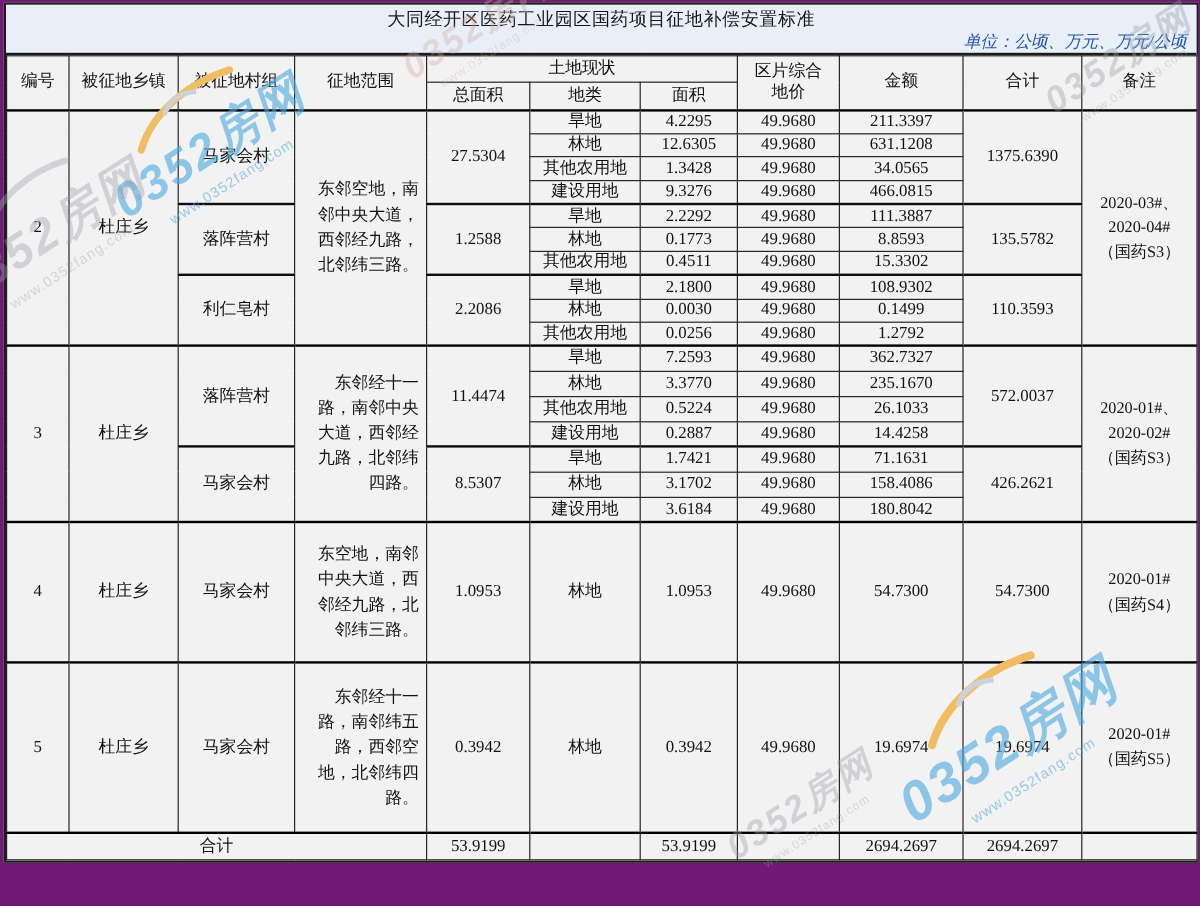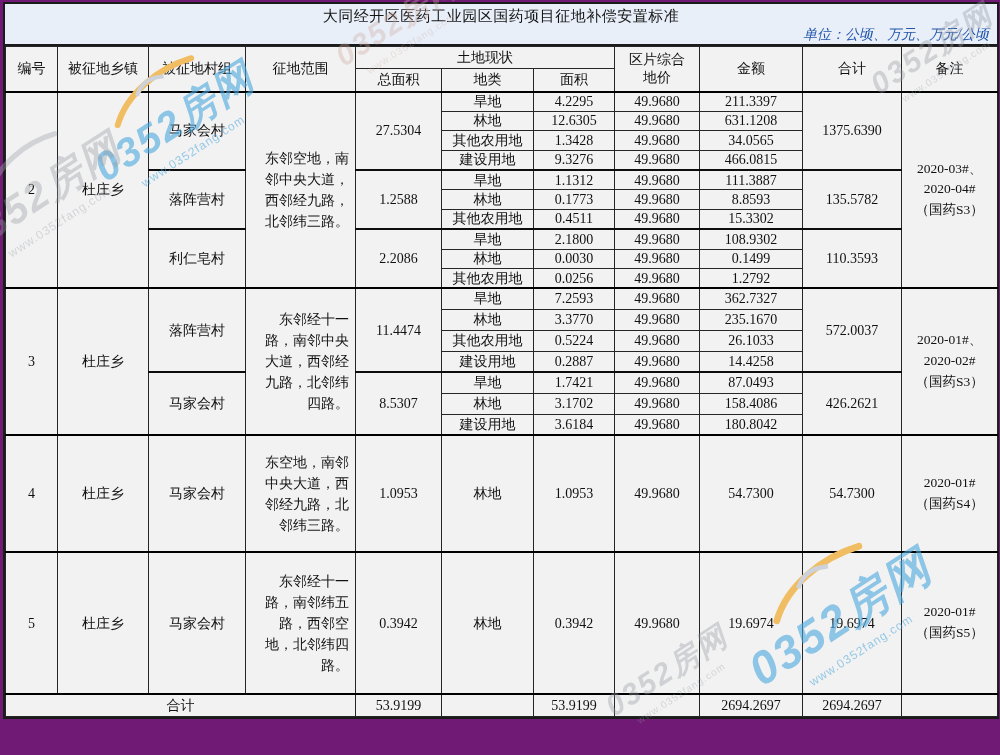--- a/index.html
+++ b/index.html
@@ -117,21 +117,21 @@
           <tr style="height: 19.7px;">
             <td>建设用地</td>
             <td>9.3276</td>
             <td>49.9680</td>
             <td>466.0815</td>
           </tr>
           <tr class="vil-start" style="height: 19.7px;">
             <td rowspan="3">落阵营村</td>
             <td rowspan="3">1.2588</td>
             <td>旱地</td>
-            <td>1.1312</td>
+            <td>2.2292</td>
             <td>49.9680</td>
             <td>111.3887</td>
             <td rowspan="3">135.5782</td>
           </tr>
           <tr style="height: 19.7px;">
             <td>林地</td>
             <td>0.1773</td>
             <td>49.9680</td>
             <td>8.8593</td>
           </tr>
@@ -194,21 +194,21 @@
             <td>0.2887</td>
             <td>49.9680</td>
             <td>14.4258</td>
           </tr>
           <tr class="vil-start" style="height: 21px;">
             <td rowspan="3">马家会村</td>
             <td rowspan="3">8.5307</td>
             <td>旱地</td>
             <td>1.7421</td>
             <td>49.9680</td>
-            <td>87.0493</td>
+            <td>71.1631</td>
             <td rowspan="3">426.2621</td>
           </tr>
           <tr style="height: 21px;">
             <td>林地</td>
             <td>3.1702</td>
             <td>49.9680</td>
             <td>158.4086</td>
           </tr>
           <tr style="height: 21px;">
             <td>建设用地</td>

